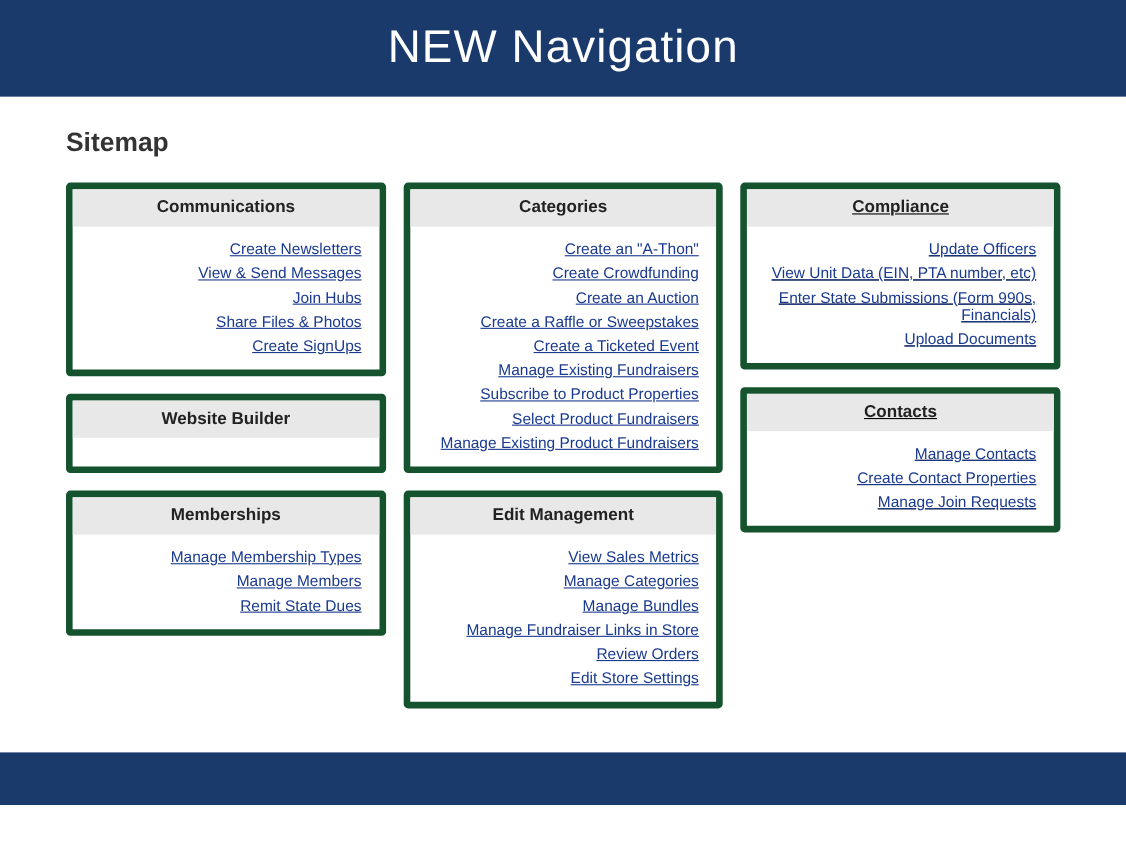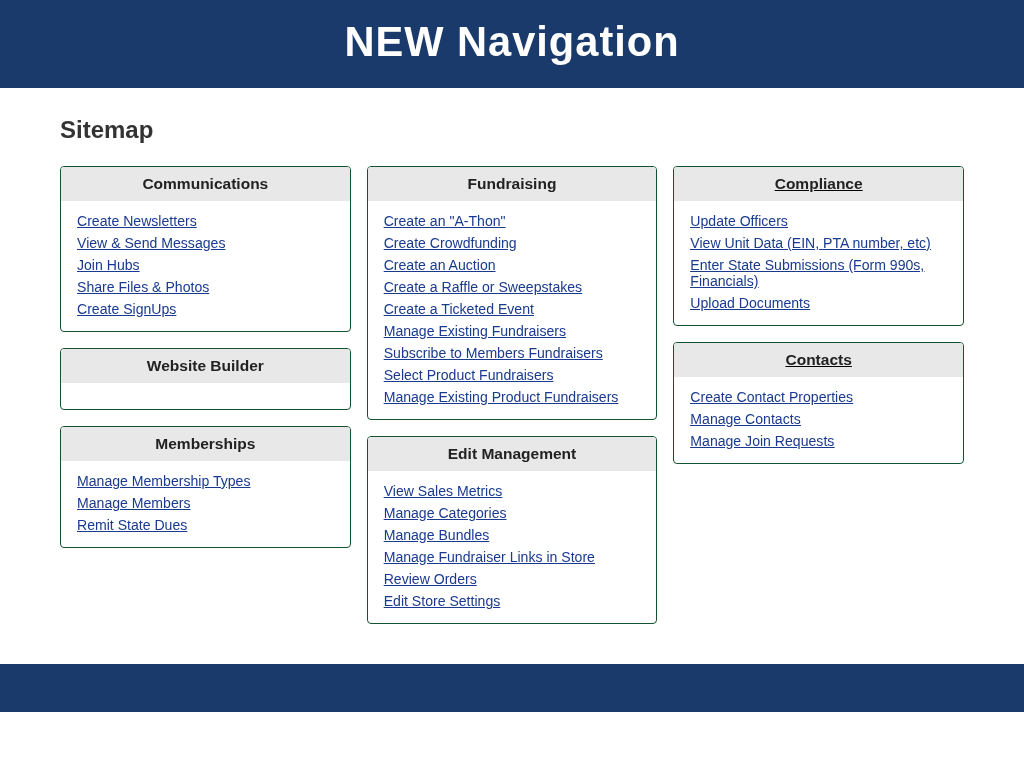--- a/index.html
+++ b/index.html
@@ -6,21 +6,21 @@
     body { font-family: Arial, sans-serif; background: #fff; }
 
     .top-header {
       background-color: #1a3a6b;
       text-align: center;
       padding: 18px 0 22px 0;
     }
     .top-header h1 {
       color: #fff;
       font-size: 2.6em;
-      font-weight: bold;
+      font-weight: normal;
       letter-spacing: 1px;
     }
 
     .main-content {
       padding: 28px 60px 40px 60px;
       background: #fff;
     }
 
     .sitemap-title {
       font-size: 1.5em;
@@ -47,39 +47,40 @@
       gap: 16px;
     }
     .col-right {
       display: flex;
       flex-direction: column;
       gap: 16px;
       text-decoration: underline;
     }
 
     .card {
-      border: 1px solid #14532d;
+      border: 6px solid #14532d;
       border-radius: 4px;
       overflow: hidden;
     }
 
     .card-header {
       background: #e8e8e8;
       padding: 8px 16px;
       font-weight: bold;
       font-size: 0.97em;
       color: #222;
       text-align: center;
     }
 
     .card-body {
       padding: 12px 16px 14px 16px;
       display: flex;
       flex-direction: column;
       gap: 6px;
+      text-align: right;
     }
 
     .card-link {
       color: #1a3a8f;
       text-decoration: underline;
       font-size: 0.88em;
       cursor: pointer;
       display: block;
     }
 
@@ -125,29 +126,29 @@
           <a class="card-link">Manage Membership Types</a>
           <a class="card-link">Manage Members</a>
           <a class="card-link">Remit State Dues</a>
         </div>
       </div>
     </div>
 
     <div class="col-middle">
 
       <div class="card">
-        <div class="card-header">Fundraising</div>
+        <div class="card-header">Categories</div>
         <div class="card-body">
           <a class="card-link">Create an "A-Thon"</a>
           <a class="card-link">Create Crowdfunding</a>
           <a class="card-link">Create an Auction</a>
           <a class="card-link">Create a Raffle or Sweepstakes</a>
           <a class="card-link">Create a Ticketed Event</a>
           <a class="card-link">Manage Existing Fundraisers</a>
-          <a class="card-link">Subscribe to Members Fundraisers</a>
+          <a class="card-link">Subscribe to Product Properties</a>
           <a class="card-link">Select Product Fundraisers</a>
           <a class="card-link">Manage Existing Product Fundraisers</a>
         </div>
       </div>
 
       <div class="card">
         <div class="card-header">Edit Management</div>
         <div class="card-body">
           <a class="card-link">View Sales Metrics</a>
           <a class="card-link">Manage Categories</a>
@@ -167,22 +168,22 @@
           <a class="card-link">Update Officers</a>
           <a class="card-link">View Unit Data (EIN, PTA number, etc)</a>
           <a class="card-link">Enter State Submissions (Form 990s, Financials)</a>
           <a class="card-link">Upload Documents</a>
         </div>
       </div>
 
       <div class="card">
         <div class="card-header">Contacts</div>
         <div class="card-body">
+          <a class="card-link">Manage Contacts</a>
           <a class="card-link">Create Contact Properties</a>
-          <a class="card-link">Manage Contacts</a>
           <a class="card-link">Manage Join Requests</a>
         </div>
       </div>
     </div>
   </div>
 </div>
 
 <div class="bottom-footer"></div>
 
 </body></html>

